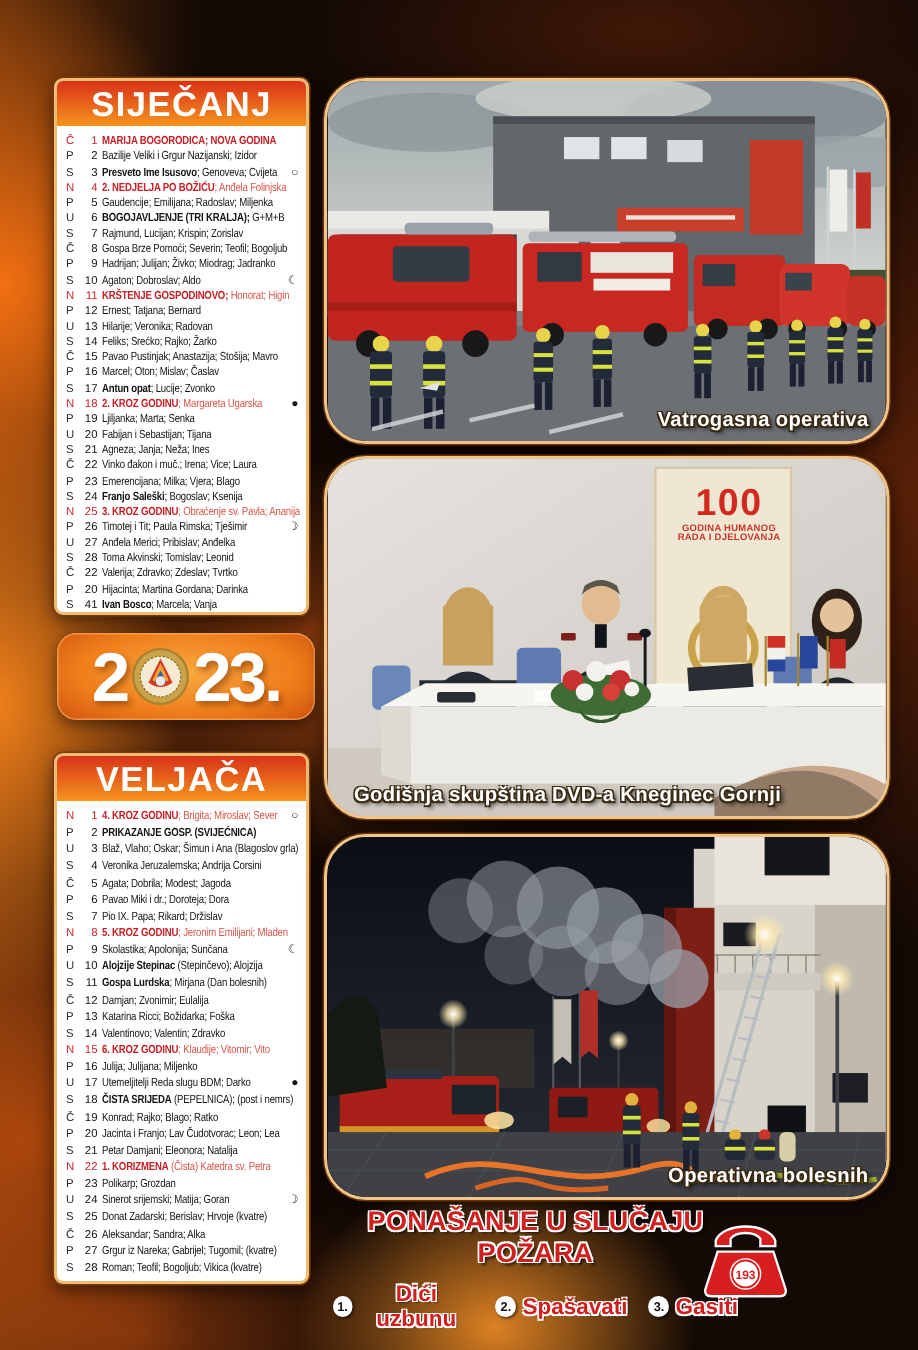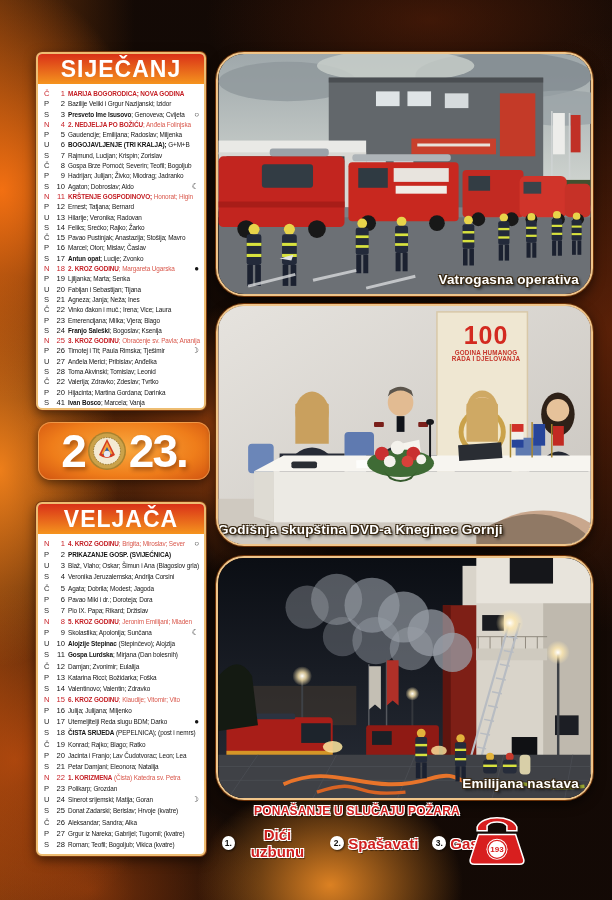--- a/index.html
+++ b/index.html
@@ -41,29 +41,29 @@
     display:flex;align-items:center;justify-content:center;gap:1px;}
   .ydigit{color:#fff;font-size:46px;font-weight:bold;line-height:1;
     text-shadow:2px 3px 4px rgba(90,30,0,.45);letter-spacing:-2px;}
   .emblem{width:40px;height:40px;margin:0 1px;}
   
   .photo{position:absolute;left:216px;width:377px;border:2px solid #f0c58a;border-radius:28px;
     overflow:hidden;box-shadow:0 0 0 1px #6b3208,0 4px 12px rgba(0,0,0,.6);box-sizing:border-box;}
   .photo svg{display:block;width:100%;height:100%;}
   .caption{position:absolute;bottom:7px;font-size:13.5px;font-weight:bold;color:#fff;letter-spacing:.2px;
     text-shadow:-1px -1px 0 #3a2a14,1px -1px 0 #3a2a14,-1px 1px 0 #3a2a14,1px 1px 0 #3a2a14,2px 2px 3px rgba(0,0,0,.85);}
-  .cap-r{right:12px;} .cap-l{left:0;}
+  .cap-r{right:12px;} .cap-l{left:18px;}
   
   .banner-txt{position:absolute;left:228px;top:16px;width:80px;text-align:center;line-height:1.1;}
   .banner-num{font-size:25px;font-weight:bold;color:#d32a20;letter-spacing:1px;}
   .banner-sub{font-size:6.3px;font-weight:bold;color:#c6352b;letter-spacing:.2px;}
   
   .fire-info{position:absolute;left:216px;top:800px;width:377px;height:80px;}
   .fi-left{position:absolute;left:6px;top:4px;width:270px;text-align:center;}
-  .fi-title{font-size:12px;font-weight:bold;color:#d01f1f;letter-spacing:.2px;
+  .fi-title{font-size:18px;font-weight:bold;color:#d01f1f;letter-spacing:.2px;
     text-shadow:-1px -1px 0 #fff,1px -1px 0 #fff,-1px 1px 0 #fff,1px 1px 0 #fff,2px 2px 2px rgba(0,0,0,.7);}
   .fi-q{margin-top:7px;font-size:11.5px;font-weight:bold;color:#fff;text-shadow:1px 1px 2px #000;}
   .fi-steps{margin-top:8px;display:flex;justify-content:center;gap:14px;align-items:center;}
   .step{display:flex;align-items:center;gap:4px;}
   .step-num{width:14px;height:14px;border-radius:50%;background:#fff;color:#111;font-size:8.5px;
     font-weight:bold;display:flex;align-items:center;justify-content:center;box-shadow:1px 1px 2px rgba(0,0,0,.6);}
   .step-label{font-size:15px;font-weight:bold;color:#d01f1f;
     text-shadow:-1px -1px 0 #fff,1px -1px 0 #fff,-1px 1px 0 #fff,1px 1px 0 #fff,1.5px 1.5px 1px rgba(0,0,0,.5);}
   .phone{position:absolute;left:250px;top:12px;width:62px;height:56px;}
 </style>
@@ -709,21 +709,21 @@
             <circle cx="0" cy="-28" r="4.5" fill="#e2b33c"></circle>
           <rect x="-6" y="-24" width="12" height="26" rx="2" fill="#242b3b"></rect>
           <rect x="-6" y="-17" width="12" height="2.5" fill="#d8e23e"></rect>
           <rect x="-6" y="-7" width="12" height="2.5" fill="#d8e23e"></rect>
           <rect x="-5.5" y="2" width="4.6" height="16" fill="#1b2130"></rect>
           <rect x="1" y="2" width="4.6" height="16" fill="#1b2130"></rect>
           </g>
       </defs>
       <path d="M0 120 Q20 96 34 120 L40 170 L0 176 Z" fill="#141a12"></path>
     </svg>
-    <span class="caption cap-r">Emilijana nastava</span>
+    <span class="caption cap-r">Operativna bolesnih</span>
   </div>
 
   <div class="fire-info">
     <div class="fi-left">
       <div class="fi-title">PONAŠANJE U SLUČAJU POŽARA</div>
       <div class="fi-steps">
         <div class="step">
           <span class="step-num">1.</span>
           <span class="step-label">Dići uzbunu</span>
         </div>

